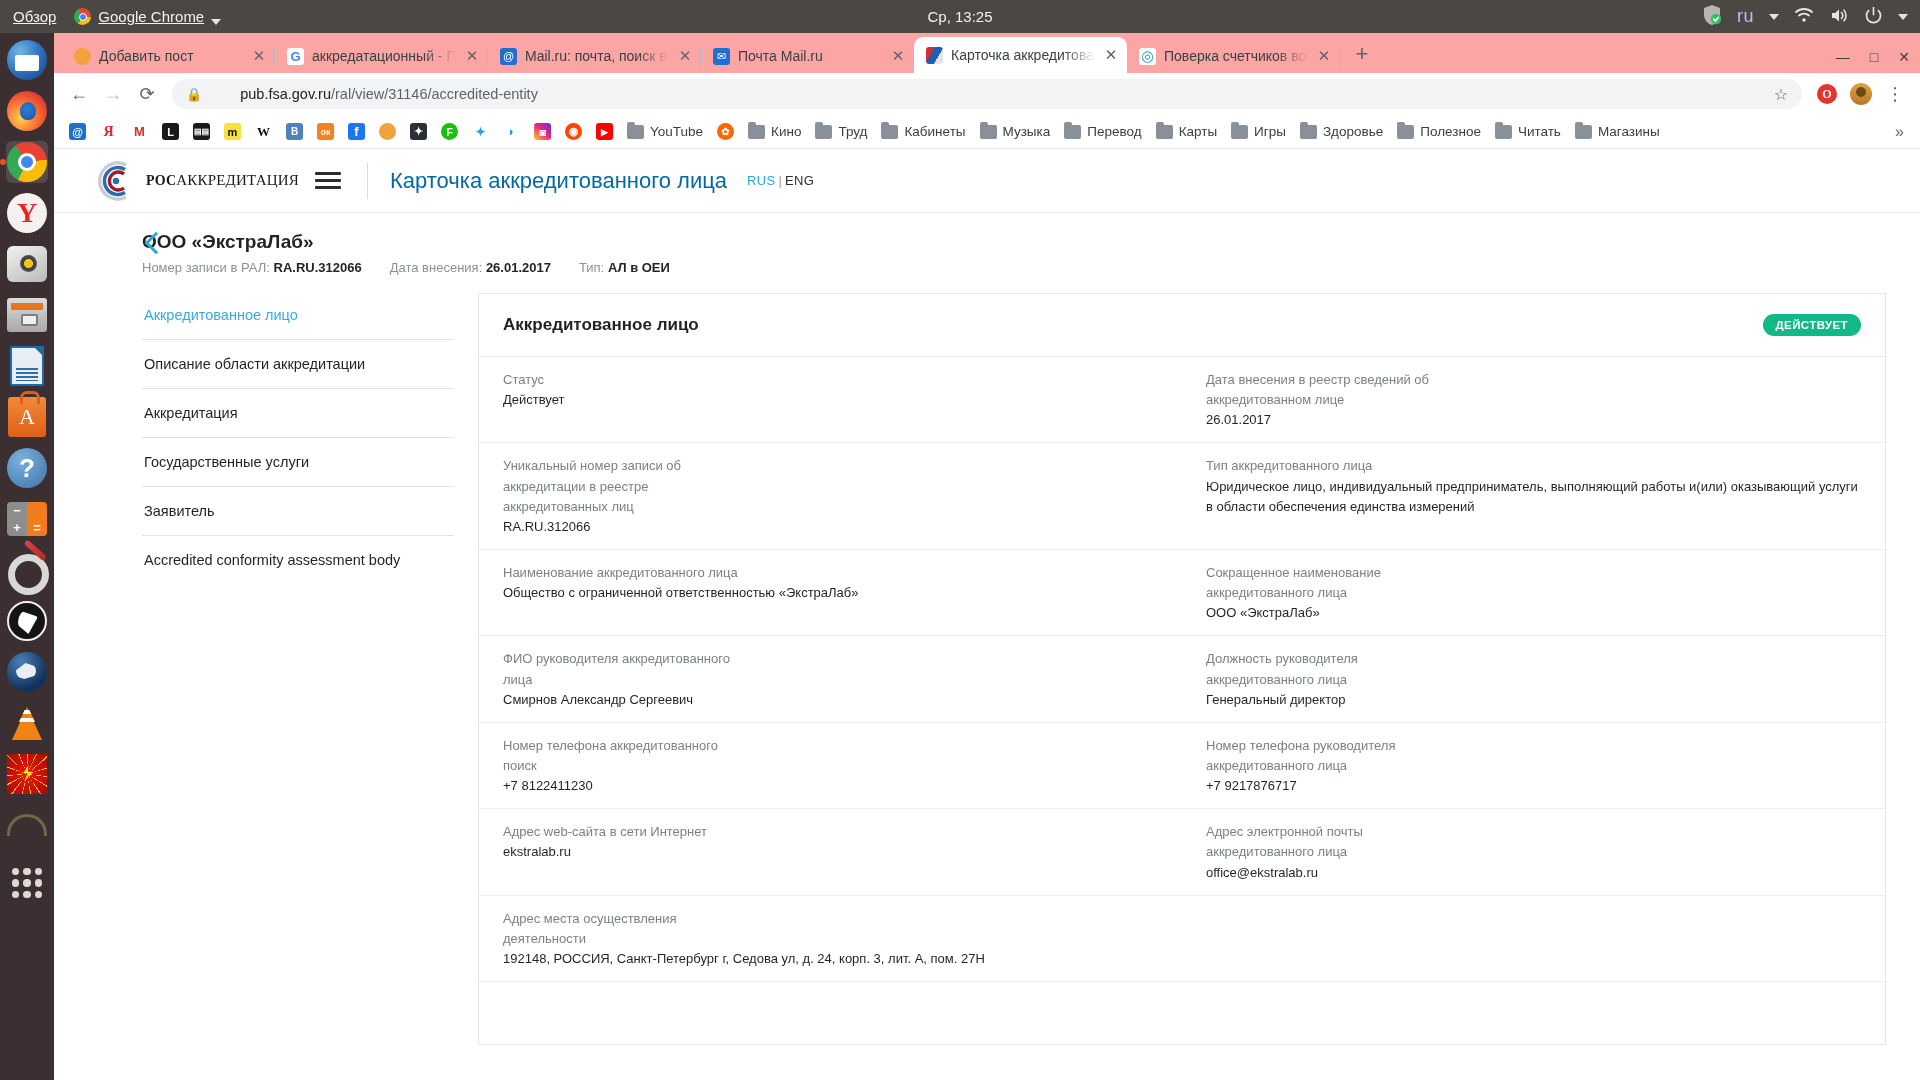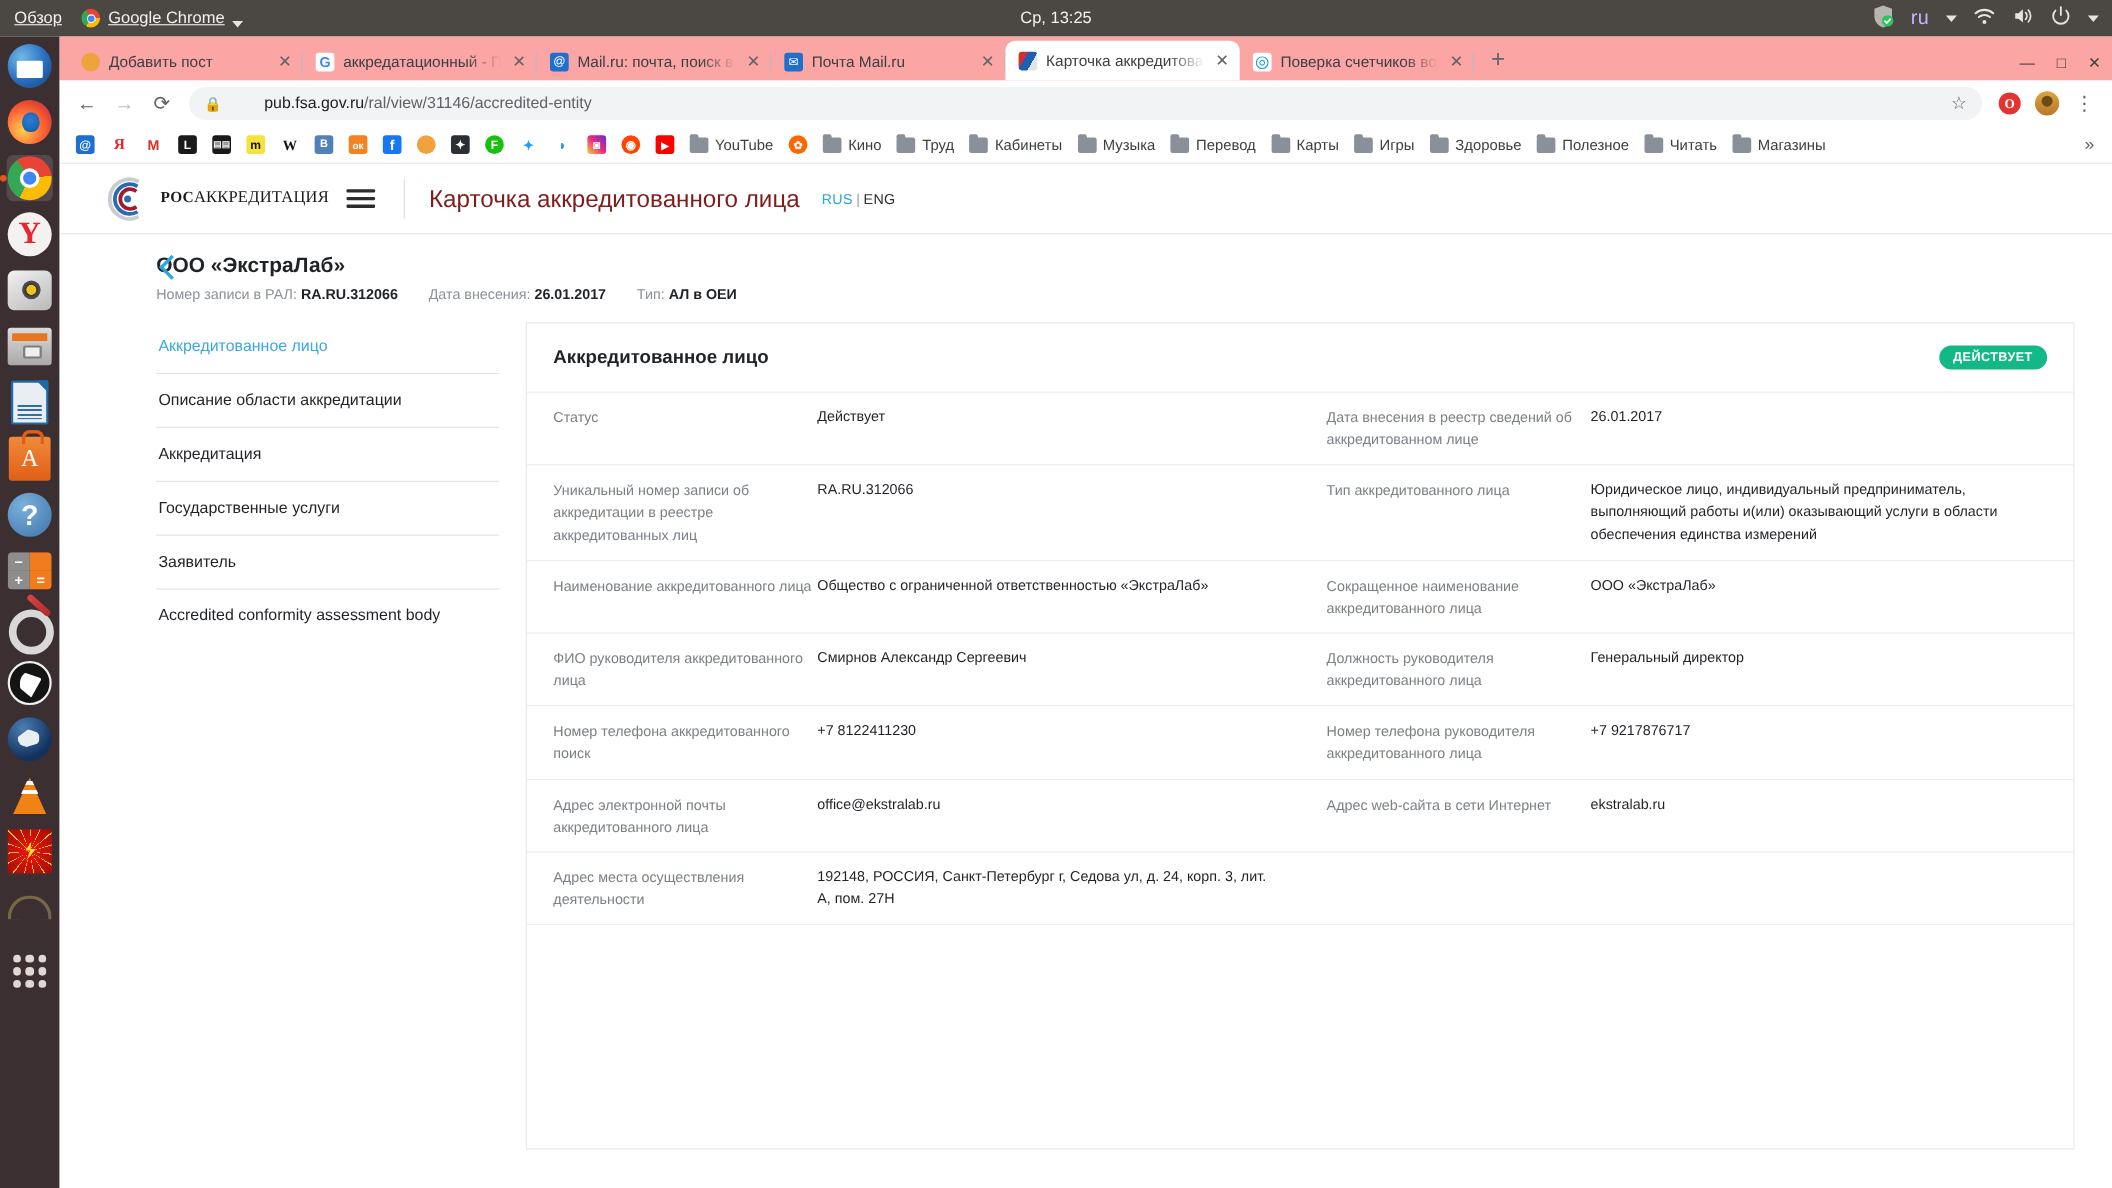--- a/index.html
+++ b/index.html
@@ -219,21 +219,21 @@
     height: 64px; display:flex; align-items:center; gap:0;
     padding: 0 0 0 42px; border-bottom: 1px solid #e4e6e8;
   }
   .logo-wrap{display:flex;align-items:center;gap:8px;}
   .logo-mark{width:42px;height:42px;position:relative;flex:none;}
   .logo-text{font-family:"Liberation Serif",serif;font-size:15px;letter-spacing:.2px;color:#1a1a1a;}
   .logo-text b{font-size:14px;}
   .burger{display:flex;flex-direction:column;gap:4px;margin-left:16px;}
   .burger i{display:block;width:26px;height:3px;background:#2d2d2d;border-radius:1px;}
   .hdr-div{width:1px;height:36px;background:#d9dcdf;margin:0 22px 0 26px;}
-  .hdr-title{font-size:22px;color:#7f1d1d;}
+  .hdr-title{font-size:22px;color:#0369a1;}
   .lang{margin-left:20px;font-size:13px;color:#2d2d2d;letter-spacing:.3px;}
   .lang .on{color:#29a8df;}
   .lang .sep{color:#9aa0a6;margin:0 3px;}
 
   .entity-bar{display:flex;align-items:flex-start;gap:0;padding: 18px 0 16px 88px;position:relative;}
   .back-chev{position:absolute;left:94px;top:22px;width:16px;height:16px;
       border-left:3px solid #29a8df;border-bottom:3px solid #29a8df;transform:rotate(45deg);}
   .entity-name{font-size:19px;font-weight:bold;color:#1f2227;margin-bottom:7px;}
   .entity-meta{font-size:13px;color:#8b9197;display:flex;gap:28px;}
   .entity-meta b{color:#1f2227;font-weight:bold;}
@@ -247,21 +247,21 @@
   .card{flex:1;margin-left:24px;background:#fff;border:1px solid #e4e6e8;margin-top:2px;
         min-height: 752px;}
   .card-head{display:flex;align-items:center;justify-content:space-between;
              padding: 20px 24px; border-bottom:1px solid #e9ebed;}
   .card-title{font-size:17px;font-weight:bold;color:#1f2227;}
   .badge{background:#12b886;color:#fff;font-size:11.5px;font-weight:bold;
          letter-spacing:.4px;padding:5px 13px;border-radius:11px;}
 
   .row{display:flex;border-bottom:1px solid #eceef0;padding: 12px 0;}
   .row:last-child{border-bottom:1px solid #eceef0;}
-  .half{width:50%;display:flex;padding: 0 24px;}
+  .half{width:50%;display:flex;padding: 0 24px; flex-direction: column;}
   .k{width:240px;flex:none;font-size:13px;color:#7b8187;line-height:1.55;padding-top:1px;}
   .v{flex:1;font-size:13px;color:#1f2227;line-height:1.55;}
 </style>
 </head>
 <body>
 
 <div id="gnome-panel">
   <div class="panel-left">
     <div class="panel-item">
       <span>Обзор</span>
@@ -653,27 +653,27 @@
             <div class="v">+7 8122411230</div>
           </div>
           <div class="half">
             <div class="k">Номер телефона руководителя аккредитованного лица</div>
             <div class="v">+7 9217876717</div>
           </div>
         </div>
 
         <div class="row">
           <div class="half">
+            <div class="k">Адрес web-сайта в сети Интернет</div>
+            <div class="v">ekstralab.ru</div>
+          </div>
+          <div class="half">
             <div class="k">Адрес электронной почты аккредитованного лица</div>
             <div class="v">office@ekstralab.ru</div>
           </div>
-          <div class="half">
-            <div class="k">Адрес web-сайта в сети Интернет</div>
-            <div class="v">ekstralab.ru</div>
-          </div>
         </div>
 
         <div class="row">
           <div class="half">
             <div class="k">Адрес места осуществления деятельности</div>
             <div class="v">192148, РОССИЯ, Санкт-Петербург г, Седова ул, д. 24, корп. 3, лит. А, пом. 27Н</div>
           </div>
           <div class="half">
             <div class="k"></div>
             <div class="v"></div>

